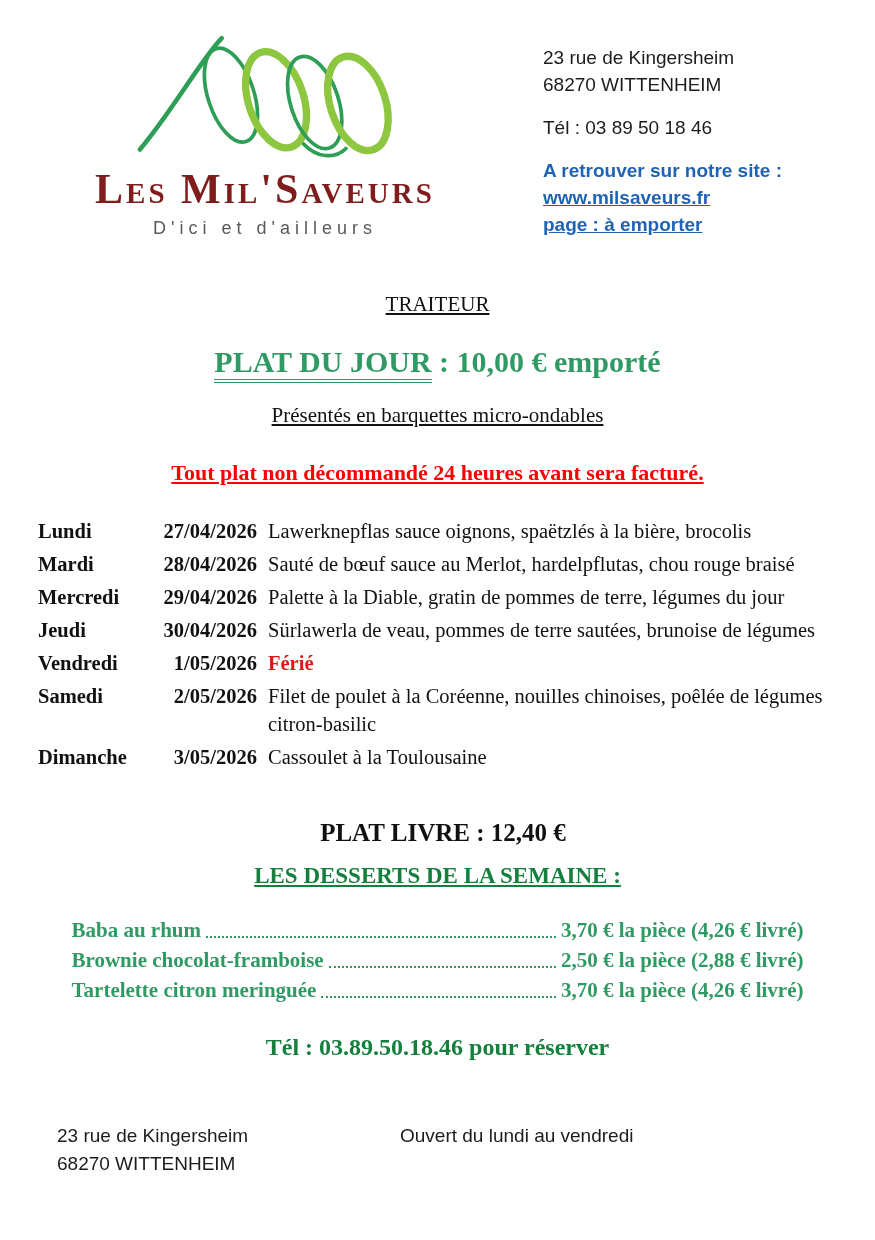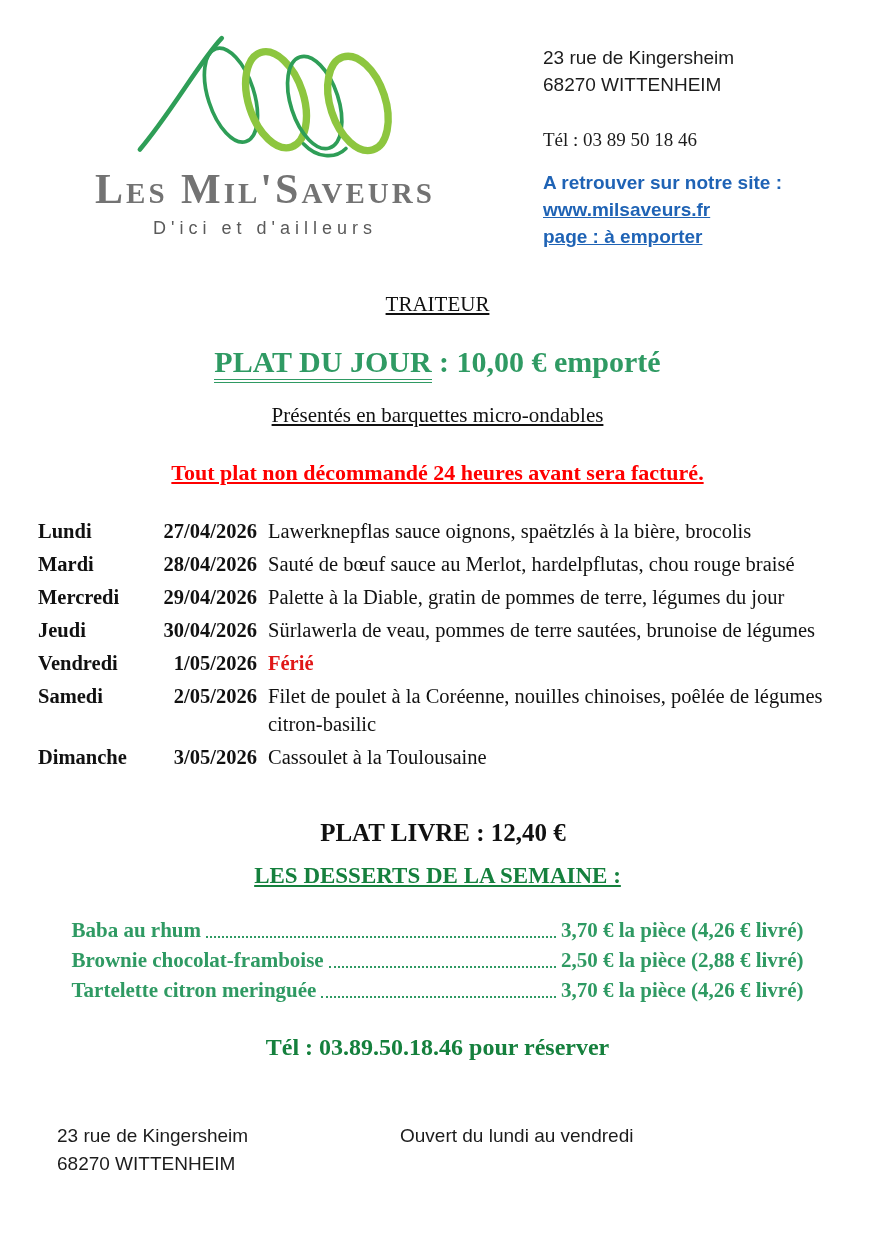--- a/index.html
+++ b/index.html
@@ -25,40 +25,40 @@
   }
   .logo-swirl { display: block; margin: 0 auto; }
   .logo-title {
     margin-top: 2px;
     font-family: "Liberation Serif", serif;
     font-variant: small-caps;
     font-weight: bold;
     font-size: 42px;
     letter-spacing: 3px;
     line-height: 1.0;
-    color: #737373;
+    color: #7f1d1d;
     white-space: nowrap;
   }
   .logo-subtitle {
     margin-top: 8px;
     font-family: "Liberation Sans", sans-serif;
     font-size: 18px;
     letter-spacing: 5px;
     color: #5a5a5a;
     white-space: nowrap;
   }
   .contact-block {
     position: absolute;
     left: 543px; top: 44px;
     font-family: "Liberation Sans", sans-serif;
     font-size: 19px;
     line-height: 27px;
     color: #1c1c1c;
   }
-  .contact-phone { margin-top: 28px; font-family: Liberation Serif, serif; }
+  .contact-phone { margin-top: 16px; }
   .contact-site { margin-top: 16px; font-weight: bold; color: #1f63b5; }
   .contact-site .site-line { display: block; text-decoration: none; color: #1f63b5; }
   .contact-site .site-link { text-decoration: underline; cursor: pointer; }
 
   
   .traiteur {
     margin-top: 42px;
     text-align: center;
     font-size: 21px;
     text-decoration: underline;

